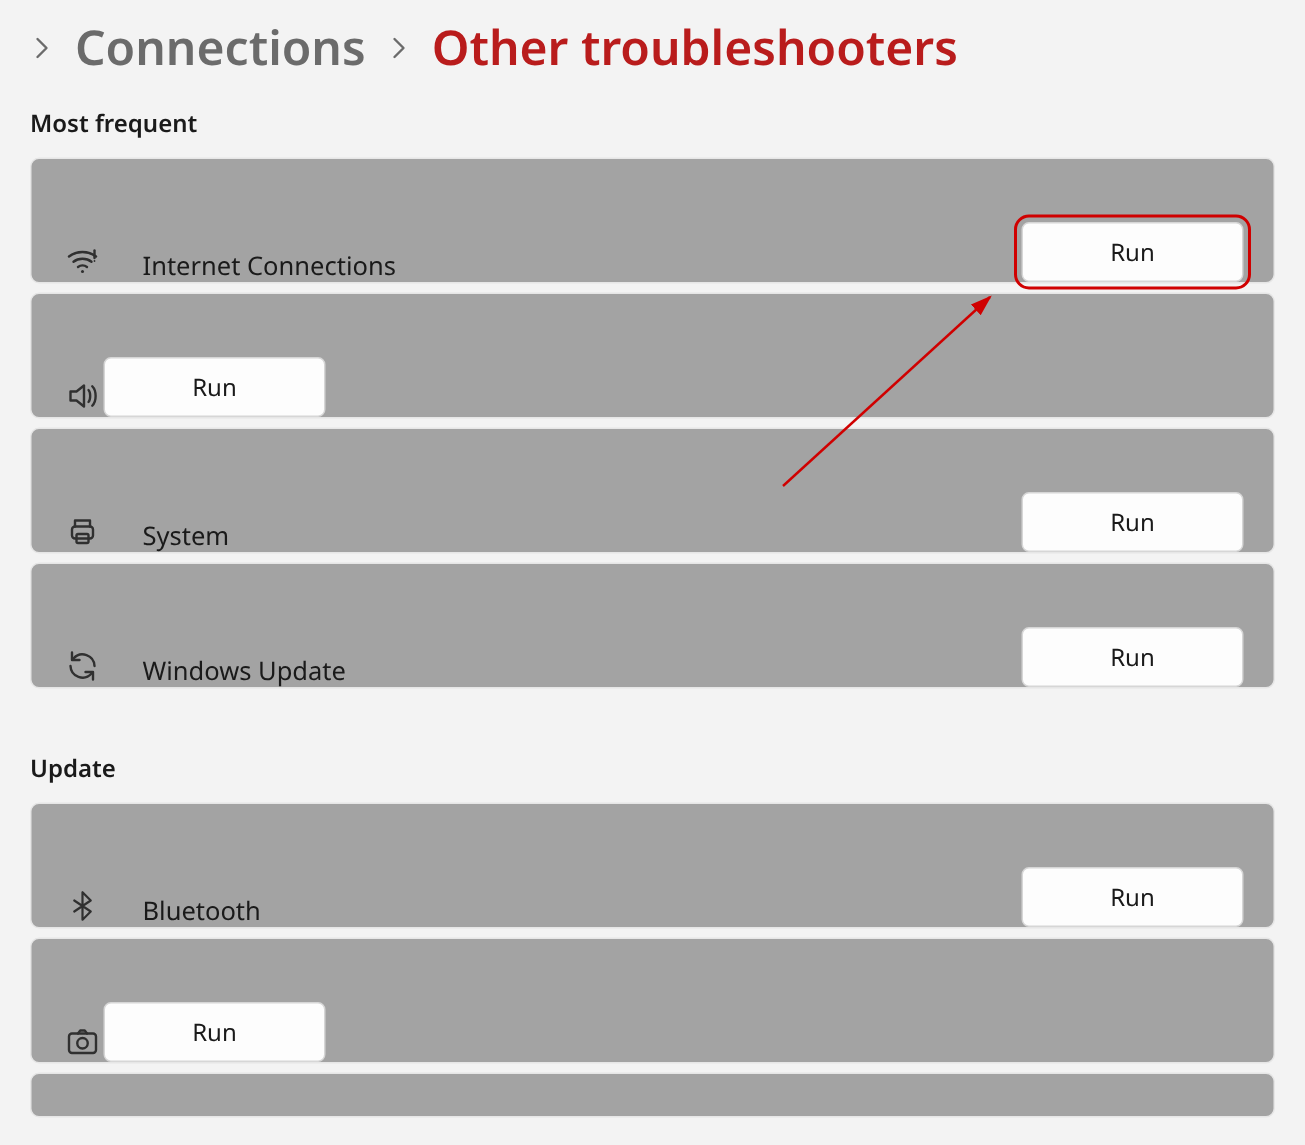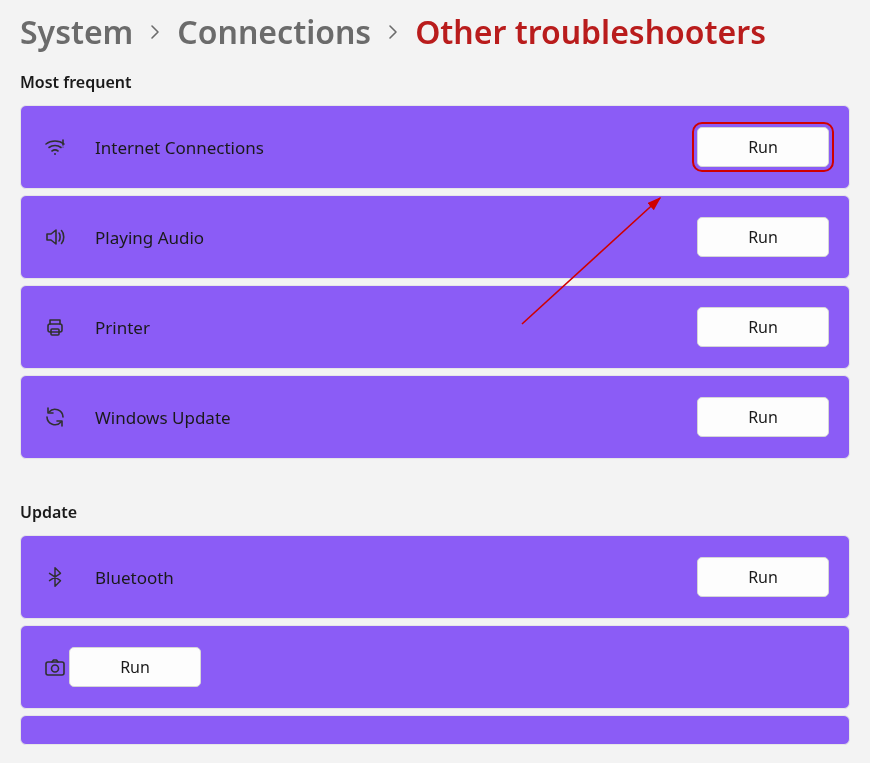--- a/index.html
+++ b/index.html
@@ -48,27 +48,27 @@
     font-size: 16px;
     font-weight: 600;
     color: #1a1a1a;
     margin: 10px 0 12px 0;
   }
   .section-header.lower {
     margin-top: 42px;
   }
 
   .card {
-    background: #8b5cf6;
+    background: #a3a3a3;
     border: 1px solid #e6e6e6;
     border-radius: 6px;
     height: 84px;
     padding: 0 20px;
     display: flex;
-    align-items: center;
+    align-items: flex-end;
     margin-bottom: 6px;
     position: relative;
   }
 
   .card .icon {
     width: 28px;
     height: 28px;
     display: flex;
     align-items: center;
     justify-content: center;
@@ -77,21 +77,21 @@
   }
 
   .card .label {
     font-size: 17px;
     color: #1a1a1a;
     margin-left: 26px;
     flex: 1 1 auto;
   }
 
   .run-btn {
-    width: 132px;
+    width: 148px;
     height: 40px;
     background: #fdfdfd;
     border: 1px solid #d6d6d6;
     border-radius: 5px;
     font-size: 16px;
     color: #1a1a1a;
     display: flex;
     align-items: center;
     justify-content: center;
     cursor: pointer;
@@ -109,21 +109,20 @@
     top: 176px;
     pointer-events: none;
   }
 </style>
 </head>
 <body>
 
 <div class="page">
 
   <nav class="breadcrumb">
-    <span class="crumb">System</span>
     <span class="chev">
       <svg viewBox="0 0 16 16" width="16" height="16">
           <path d="M5 2 L11 8 L5 14" fill="none" stroke="currentColor" stroke-width="1.6" stroke-linecap="round" stroke-linejoin="round"></path>
         </svg>
     </span>
     <span class="crumb">Connections</span>
     <span class="chev">
       <svg viewBox="0 0 16 16" width="16" height="16">
           <path d="M5 2 L11 8 L5 14" fill="none" stroke="currentColor" stroke-width="1.6" stroke-linecap="round" stroke-linejoin="round"></path>
         </svg>
@@ -149,33 +148,32 @@
   </div>
 
   <div class="card">
     <span class="icon">
       <svg viewBox="0 0 24 24" width="24" height="24" fill="none" stroke="currentColor" stroke-width="1.6" stroke-linecap="round" stroke-linejoin="round">
         <path d="M4 9h4l5-4v14l-5-4H4z"></path>
         <path d="M16 8c1.5 1.5 1.5 6.5 0 8"></path>
         <path d="M18.5 5.5c3 3 3 10 0 13"></path>
       </svg>
     </span>
-    <span class="label">Playing Audio</span>
     <button class="run-btn">Run</button>
   </div>
 
   <div class="card">
     <span class="icon">
       <svg viewBox="0 0 24 24" width="24" height="24" fill="none" stroke="currentColor" stroke-width="1.6" stroke-linecap="round" stroke-linejoin="round">
         <rect x="5" y="9" width="14" height="8" rx="2"></rect>
         <path d="M7 9V5h10v4"></path>
         <rect x="8" y="14" width="8" height="6" rx="1"></rect>
       </svg>
     </span>
-    <span class="label">Printer</span>
+    <span class="label">System</span>
     <button class="run-btn">Run</button>
   </div>
 
   <div class="card">
     <span class="icon">
       <svg viewBox="0 0 24 24" width="24" height="24" fill="none" stroke="currentColor" stroke-width="1.6" stroke-linecap="round" stroke-linejoin="round">
         <path d="M20 12a8 8 0 0 0-14-5"></path>
         <polyline points="5 3 5 8 10 8"></polyline>
         <path d="M4 12a8 8 0 0 0 14 5"></path>
         <polyline points="19 21 19 16 14 16"></polyline>

